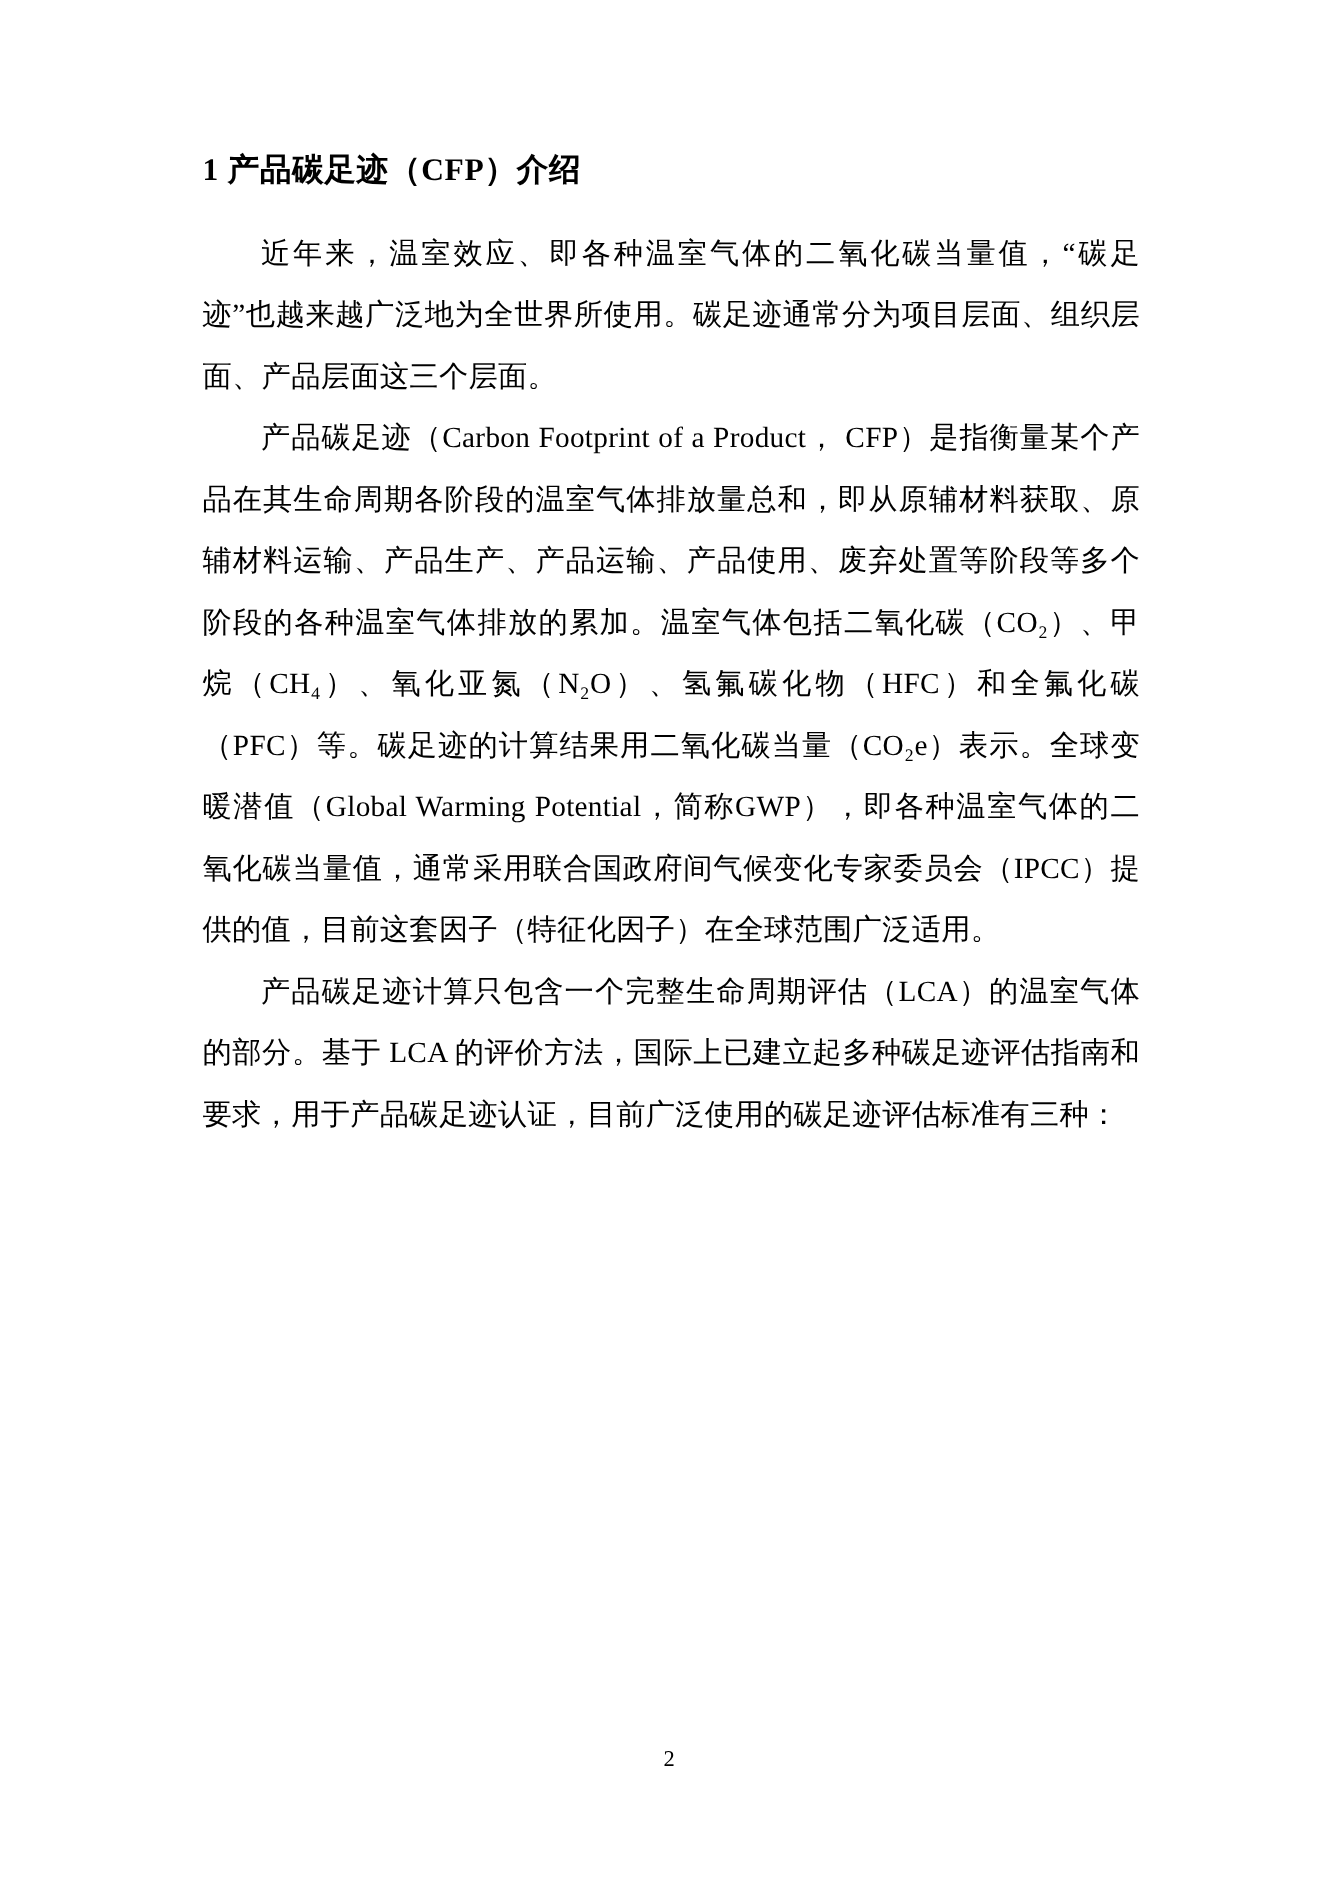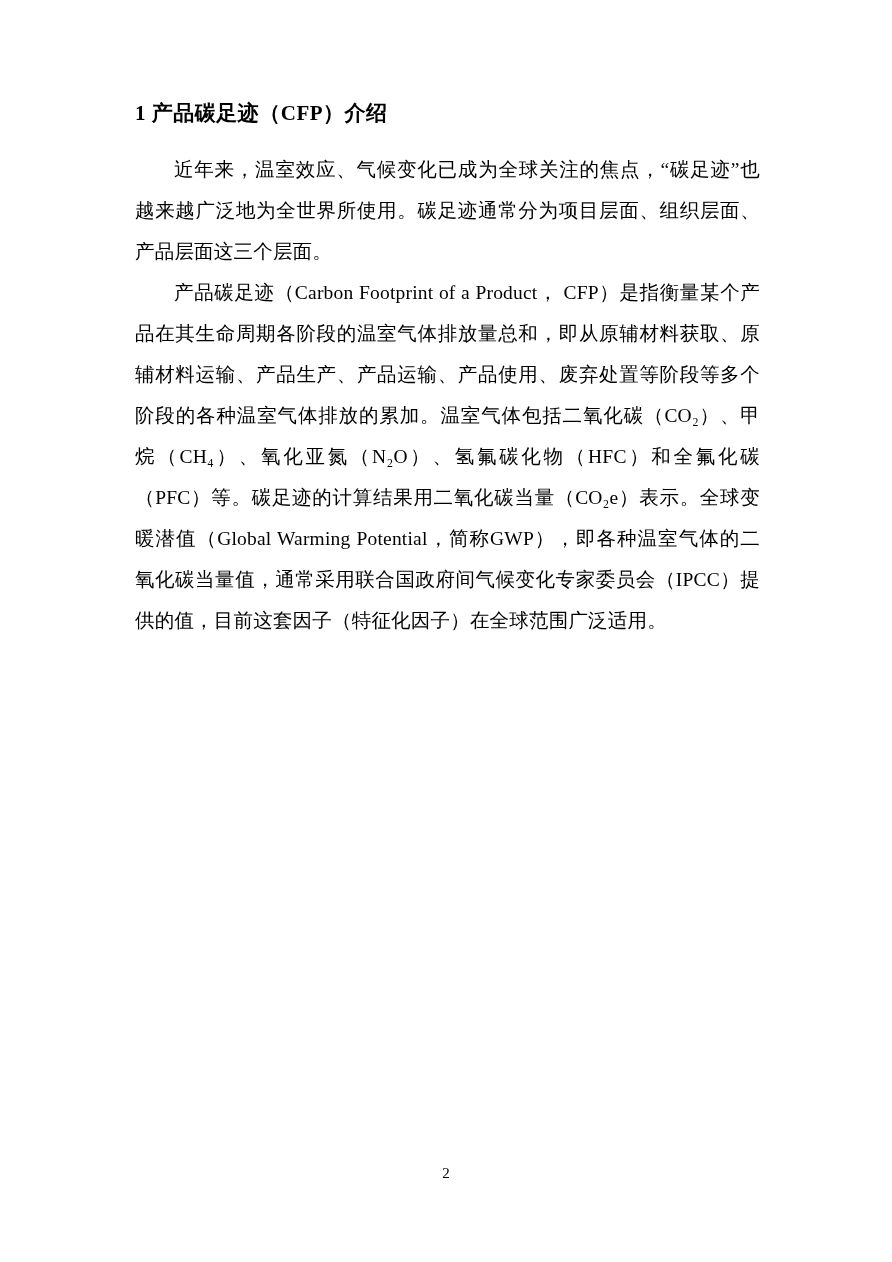--- a/index.html
+++ b/index.html
@@ -54,17 +54,18 @@
     font-size: 15px;
     font-family: "Liberation Serif", "DejaVu Serif", serif;
   }
 </style>
 </head>
 <body>
 
 <div class="page">
   <div class="content">
     <h1 class="heading">1 产品碳足迹（CFP）介绍</h1>
-    <p class="para">近年来，温室效应、气候变化已成为全球关注的焦点，“碳足迹”也越来越广泛地为全世界所使用。碳足迹通常分为项目层面、组织层面、产品层面这三个层面。</p>
+    <p class="para">近年来，温室效应、即各种温室气体的二氧化碳当量值，“碳足迹”也越来越广泛地为全世界所使用。碳足迹通常分为项目层面、组织层面、产品层面这三个层面。</p>
     <p class="para">产品碳足迹（Carbon Footprint of a Product，  CFP）是指衡量某个产品在其生命周期各阶段的温室气体排放量总和，即从原辅材料获取、原辅材料运输、产品生产、产品运输、产品使用、废弃处置等阶段等多个阶段的各种温室气体排放的累加。温室气体包括二氧化碳（CO₂）、甲烷（CH₄）、氧化亚氮（N₂O）、氢氟碳化物（HFC）和全氟化碳（PFC）等。碳足迹的计算结果用二氧化碳当量（CO₂e）表示。全球变暖潜值（Global Warming Potential，简称GWP），即各种温室气体的二氧化碳当量值，通常采用联合国政府间气候变化专家委员会（IPCC）提供的值，目前这套因子（特征化因子）在全球范围广泛适用。</p>
+    <p class="para">产品碳足迹计算只包含一个完整生命周期评估（LCA）的温室气体的部分。基于 LCA 的评价方法，国际上已建立起多种碳足迹评估指南和要求，用于产品碳足迹认证，目前广泛使用的碳足迹评估标准有三种：</p>
   </div>
   <div class="footer">2</div>
 </div>
 
 </body></html>

